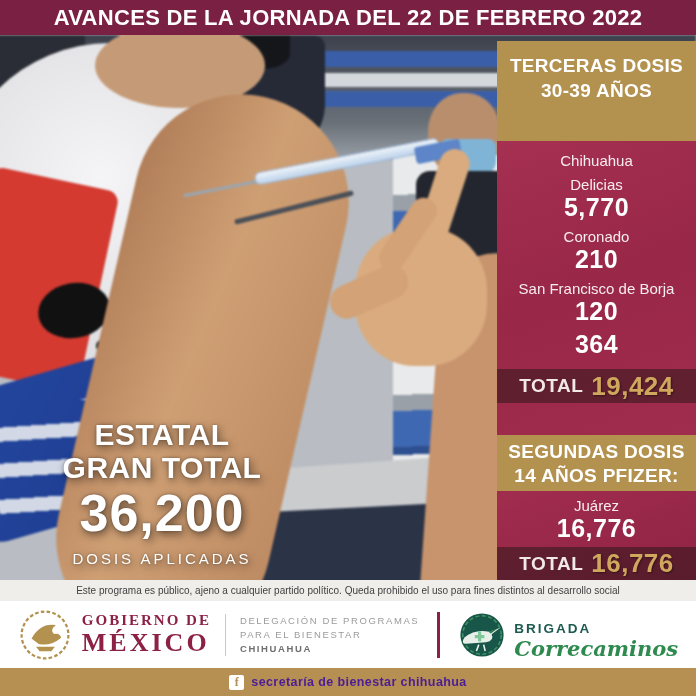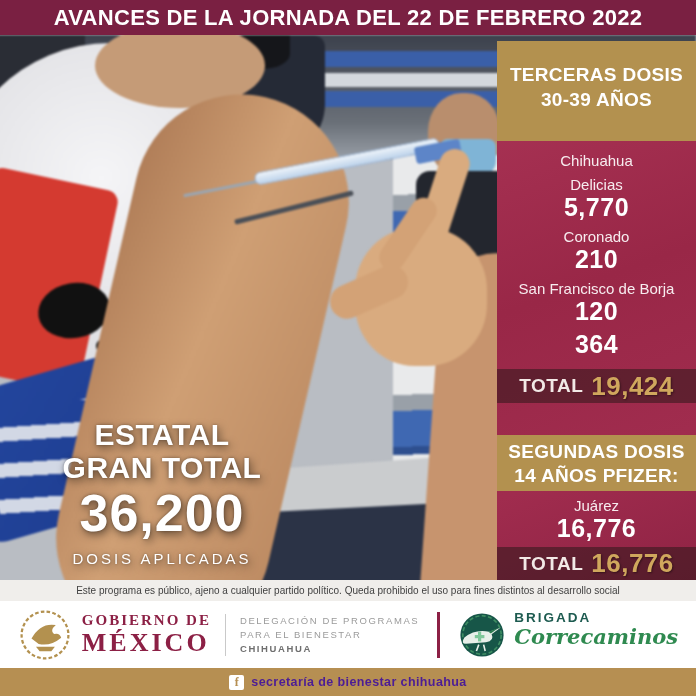--- a/index.html
+++ b/index.html
@@ -61,21 +61,21 @@
   .grantotal { position:absolute; left:18px; top:383px; width:288px; text-align:center; color:#fff;
                text-shadow:2px 3px 8px rgba(0,0,0,.55), 0 0 3px rgba(0,0,0,.35); }
   .gt-line  { font-size:30px; font-weight:800; line-height:33px; letter-spacing:.5px; }
   .gt-value { font-size:52px; font-weight:800; line-height:58px; letter-spacing:1px; }
   .gt-cap   { font-size:15px; font-weight:400; letter-spacing:3px; margin-top:8px; }
 
   
   .sidebar { position:absolute; right:0; top:6px; width:199px; height:539px; display:flex; flex-direction:column;
              background:linear-gradient(160deg,#aa3456 5%,#992747 45%,#a02c4e 75%,#8f2344); }
   .sb-gold { background:#b3914f; color:#fff; font-weight:800; text-align:center; }
-  .sb-h1 { height:100px; font-size:19px; line-height:24.5px; padding-top:22px; letter-spacing:.3px; }
+  .sb-h1 { height:100px; font-size:19px; line-height:24.5px; padding-top:13px; letter-spacing:.3px; }
   .sb-h2 { height:56px;  font-size:19px; line-height:24px;  padding-top:5px;  letter-spacing:.3px; }
   .sb-list { display:flex; flex-direction:column; justify-content:space-evenly; text-align:center; color:#fff; }
   .sb-list1 { flex:1; padding:4px 0; }
   .sb-list2 { height:56px; padding:2px 0; }
   .sb-loc { font-size:15px; font-weight:500; line-height:18px; color:#f7ecef; }
   .sb-val { font-size:25px; font-weight:800; line-height:27px; letter-spacing:.5px; }
   .sb-total { height:34px; background:rgba(46,24,26,.55); display:flex; align-items:center; justify-content:center; gap:8px; }
   .sb-total .lbl { color:#f2e9e6; font-size:19px; font-weight:600; letter-spacing:.5px; }
   .sb-total .num { color:#d0a75d; font-size:26px; font-weight:800; letter-spacing:.5px; text-shadow:1px 1px 2px rgba(0,0,0,.4); }
   .sb-gap { height:32px; }
@@ -87,21 +87,21 @@
   
   .footer { height:67px; background:#fff; display:flex; align-items:center; justify-content:center; }
   .f-gob { display:flex; align-items:center; gap:10px; }
   .gob-text { color:#8c2045; font-family:"Liberation Serif","DejaVu Serif",serif; font-weight:700; line-height:1; }
   .gob-l1 { font-size:15px; letter-spacing:2px; }
   .gob-l2 { font-size:26px; letter-spacing:3px; margin-top:2px; }
   .f-div1 { width:1px; height:42px; background:#c9c9c9; margin:0 14px; }
   .deleg { color:#9b9b9b; font-size:9.5px; letter-spacing:1.6px; line-height:14px; font-weight:500; }
   .deleg .d3 { color:#6f6f6f; font-weight:700; }
   .f-div2 { width:3px; height:46px; background:#8c2045; margin:0 18px; }
-  .f-brig { display:flex; align-items:flex-start; gap:8px; }
+  .f-brig { display:flex; align-items:flex-end; gap:8px; }
   .brig-text { line-height:1; }
   .brig-l1 { color:#1d5b50; font-size:13.5px; font-weight:800; letter-spacing:2px; }
   .brig-l2 { color:#2f8a50; font-size:21px; font-weight:700; font-style:italic;
              font-family:"DejaVu Serif","Liberation Serif",serif; margin-top:2px; }
 
   
   .social { height:28px; background:#b68f52; display:flex; align-items:center; justify-content:center; gap:7px; }
   .fb { width:15px; height:15px; background:#fff; border-radius:2px; color:#b68f52; font-weight:800; font-size:12px;
         line-height:15px; text-align:center; font-family:"Liberation Serif",serif; }
   .social .handle { color:#4c1d95; font-size:12.5px; font-weight:700; letter-spacing:.4px; }

